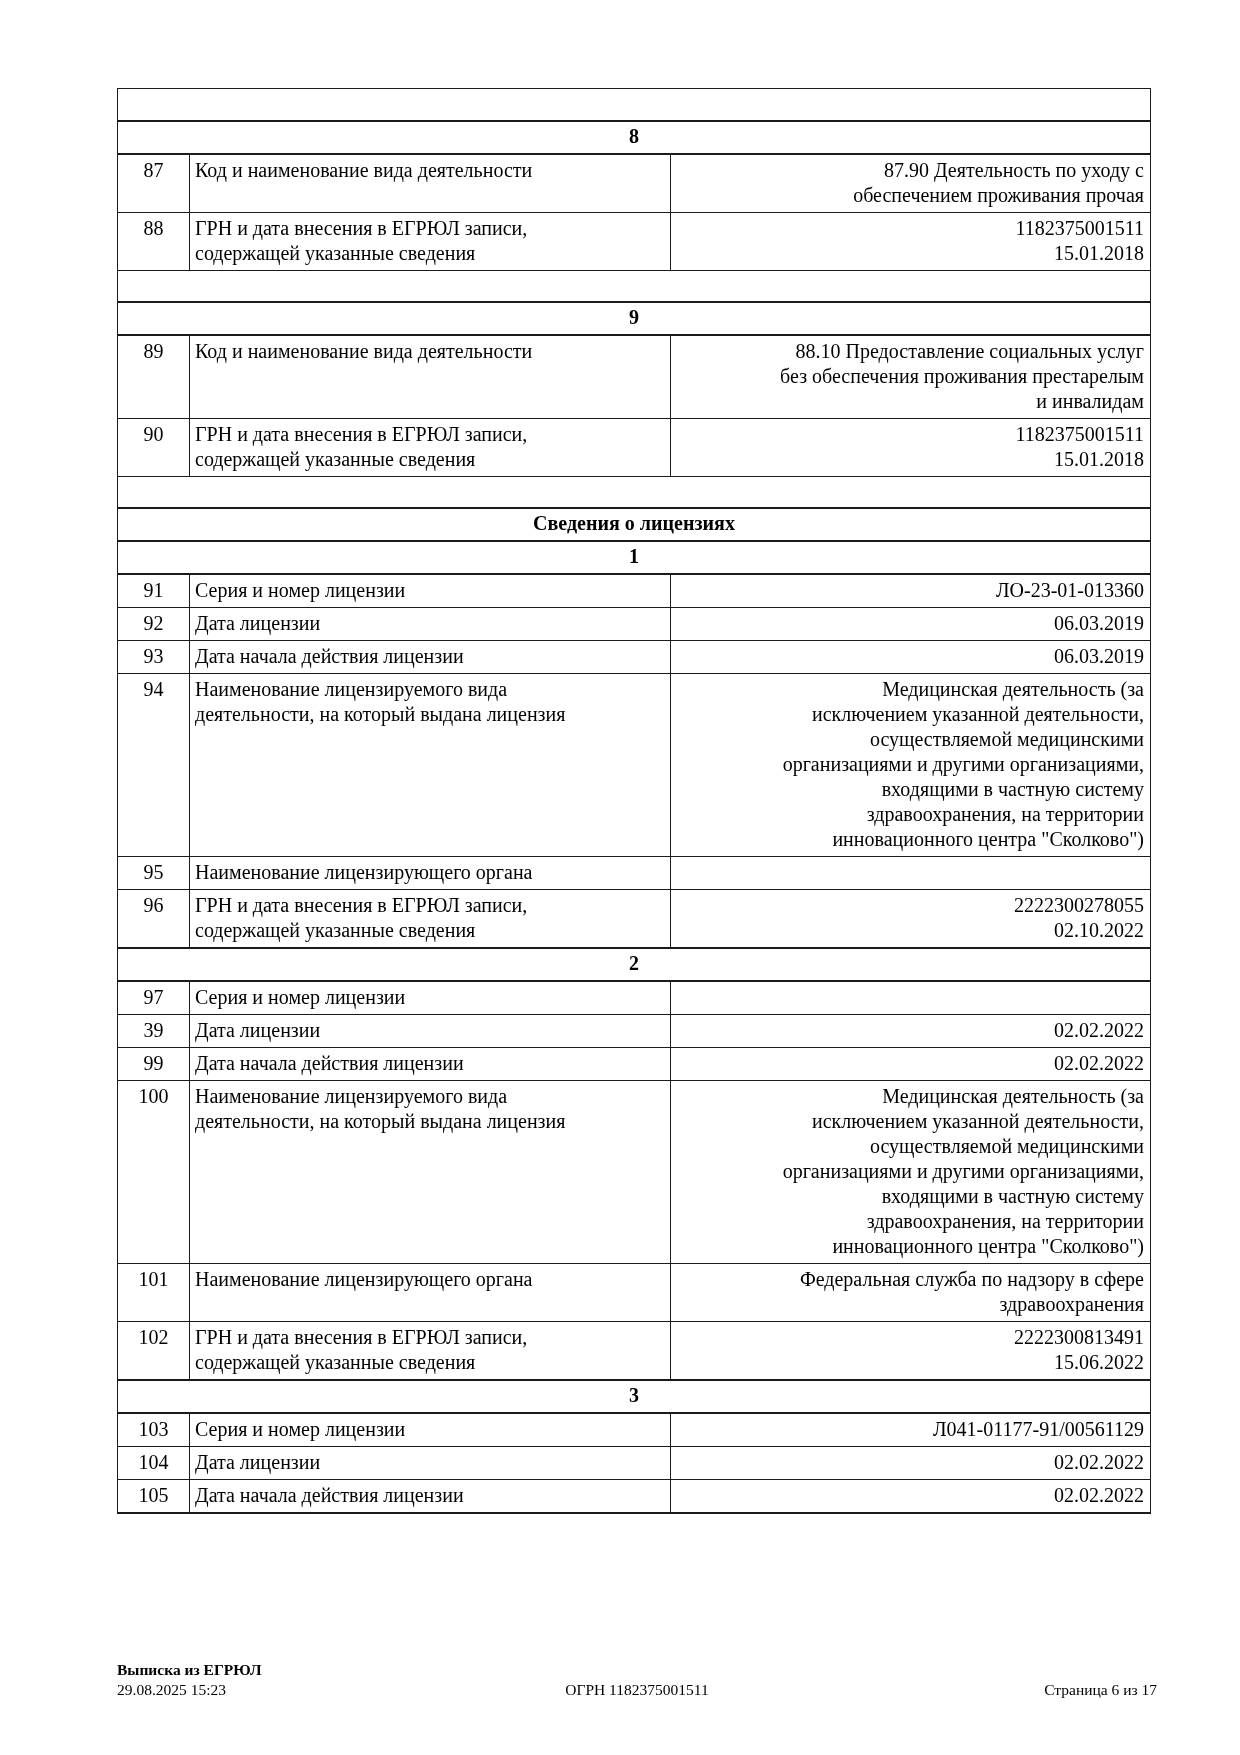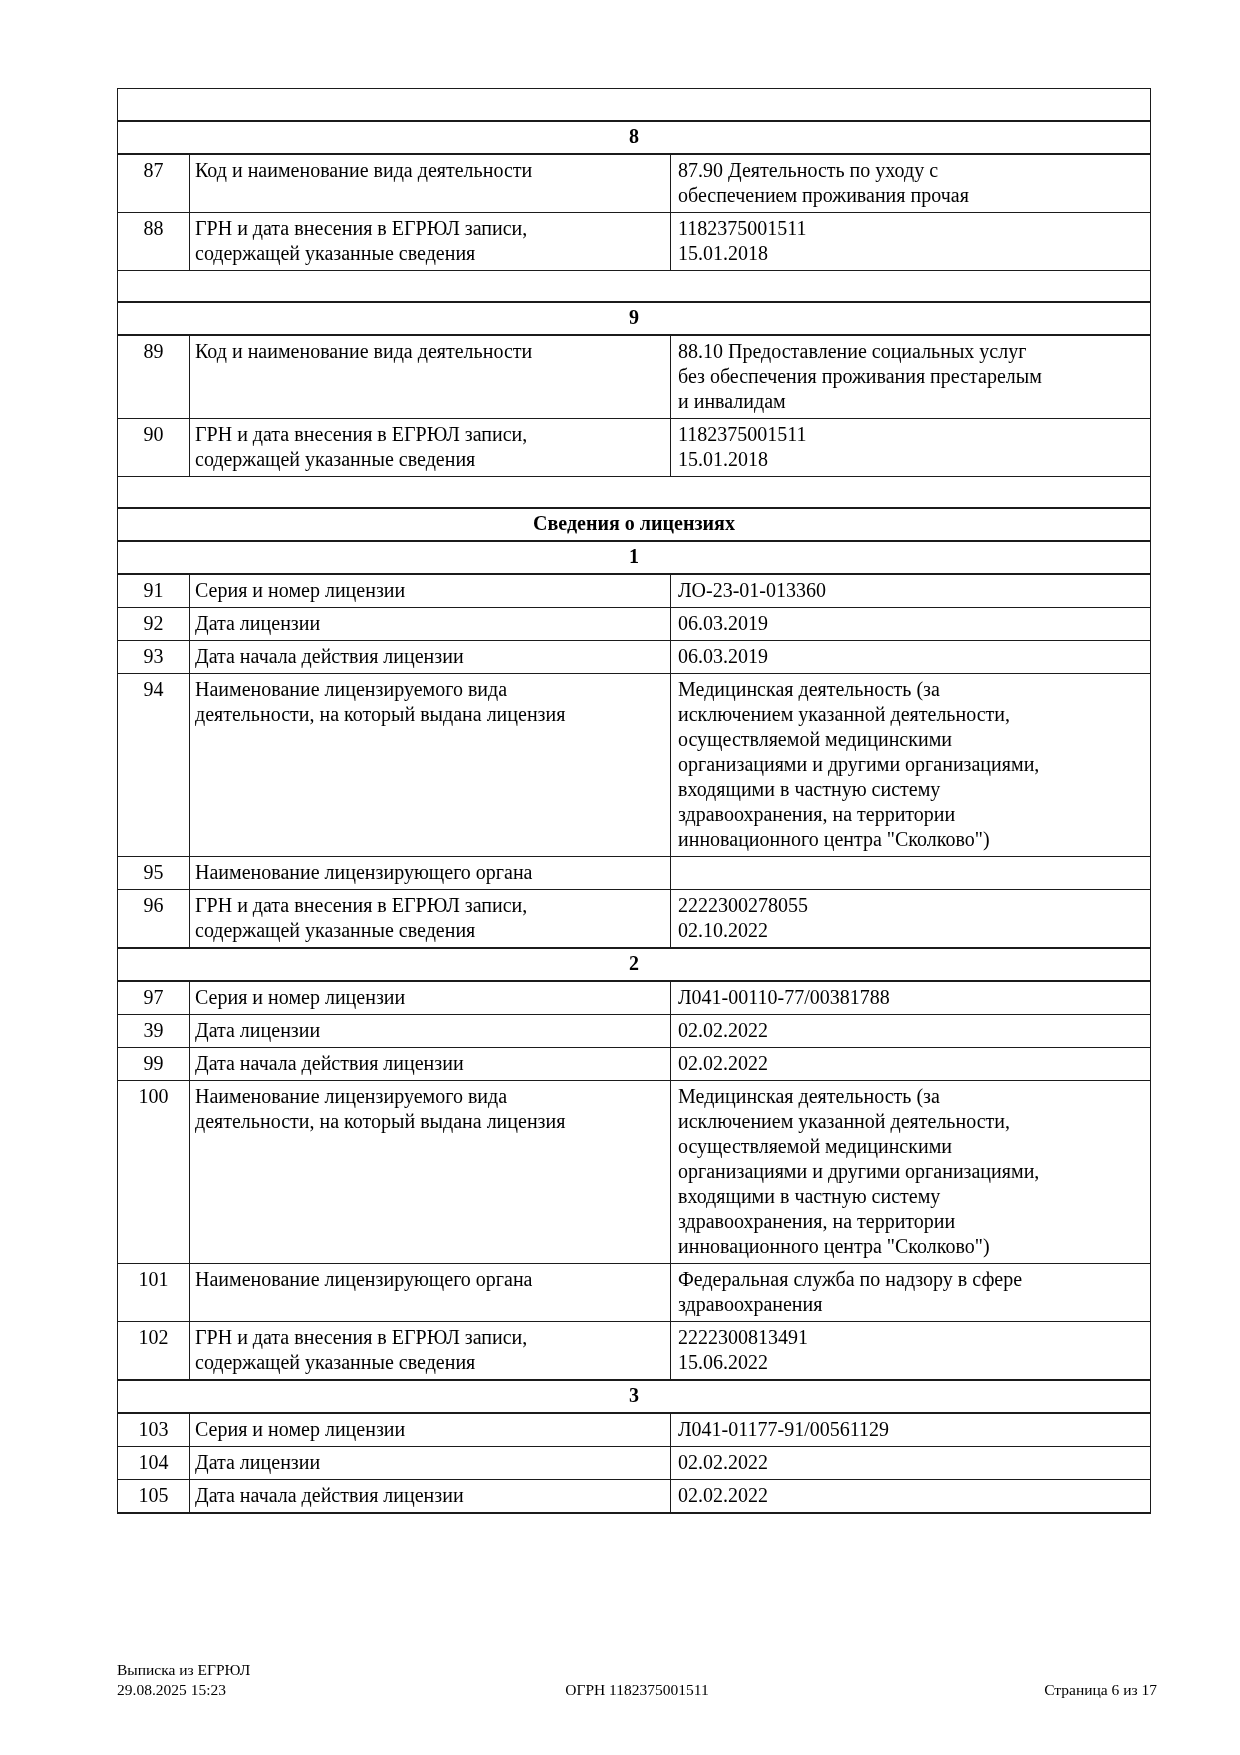--- a/index.html
+++ b/index.html
@@ -46,20 +46,21 @@
     width:481px;
     flex:0 0 481px;
     border-right:1.5px solid #1b1b1b;
     padding-left:5px;
     white-space:pre-line;
   }
   .c-value {
     flex:1 1 auto;
     padding-left:7px;
     white-space:pre-line;
+    text-align:right;
   }
   .trow.section .c-full,
   .trow.title .c-full {
     width:100%;
     flex:1 1 auto;
     text-align:center;
     font-weight:bold;
     padding:2px 0 3px 0;
   }
   .trow.empty { min-height:31px; }
@@ -69,21 +70,21 @@
     left:117px; top:1660px;
     width:1040px;
     display:flex;
     align-items:flex-end;
     font-size:15.5px;
     line-height:20px;
   }
   .f-left  { flex:1 1 0; text-align:left; }
   .f-center{ flex:1 1 0; text-align:center; }
   .f-right { flex:1 1 0; text-align:right; }
-  .f-title { font-weight:normal; }
+  .f-title { font-weight:bold; }
 </style>
 </head>
 <body>
 
 <div class="table-wrap" id="table-root">
     <div class="trow empty"></div>
     <div class="trow section thick">
       <div class="cell c-full">8</div>
     </div>
     <div class="trow row thick">
@@ -161,21 +162,20 @@
 содержащей указанные сведения</div>
       <div class="cell c-value">2222300278055
 02.10.2022</div>
     </div>
     <div class="trow section thick">
       <div class="cell c-full">2</div>
     </div>
     <div class="trow row thick">
       <div class="cell c-num">97</div>
       <div class="cell c-label">Серия и номер лицензии</div>
-      <div class="cell c-value">Л041-00110-77/00381788</div>
     </div>
     <div class="trow row">
       <div class="cell c-num">39</div>
       <div class="cell c-label">Дата лицензии</div>
       <div class="cell c-value">02.02.2022</div>
     </div>
     <div class="trow row">
       <div class="cell c-num">99</div>
       <div class="cell c-label">Дата начала действия лицензии</div>
       <div class="cell c-value">02.02.2022</div>

